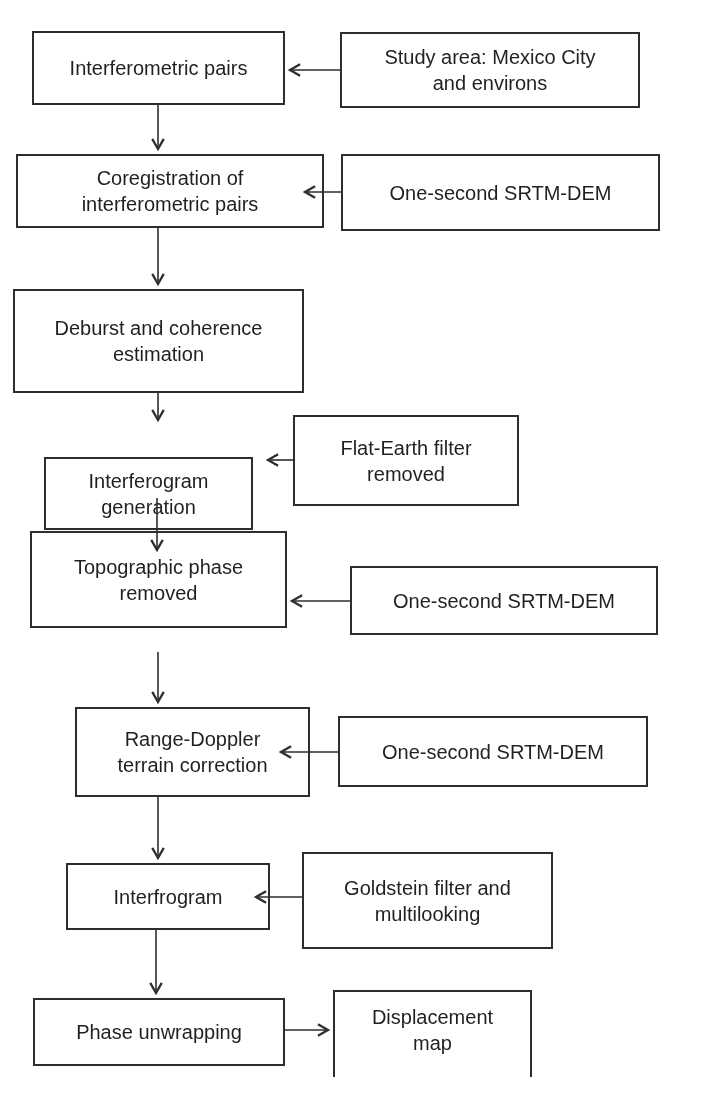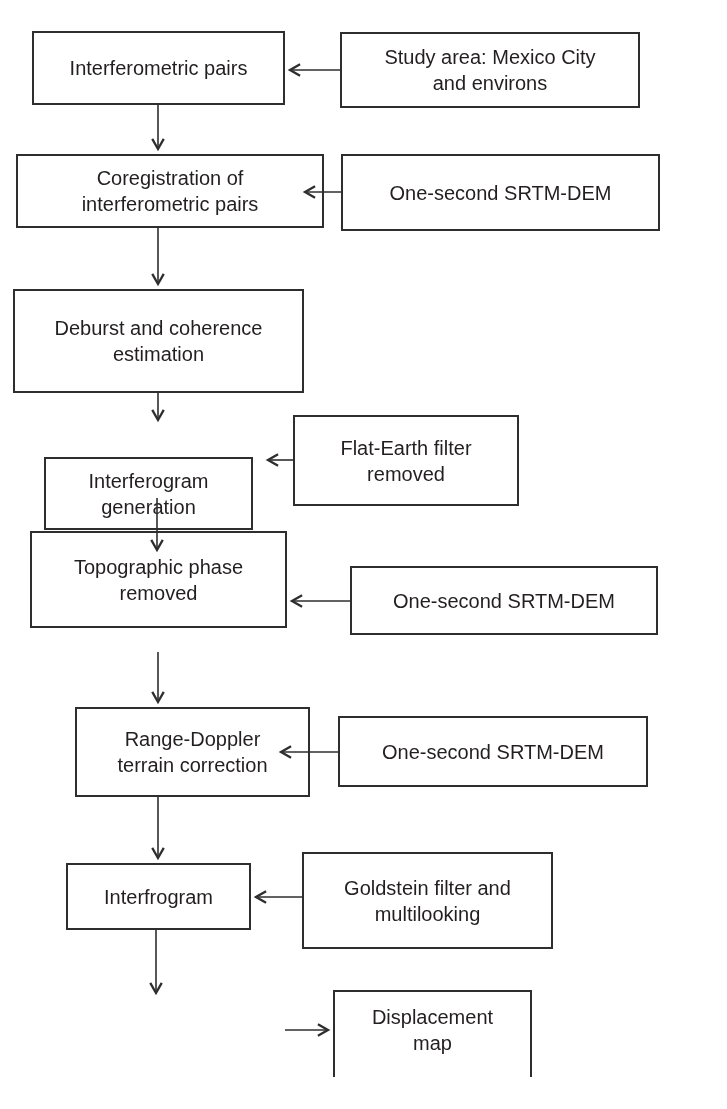--- a/index.html
+++ b/index.html
@@ -26,21 +26,21 @@
     white-space: pre-line;
     padding: 2px 6px;
   }
   
   .n1 { left: 32px;  top: 31px;  width: 253px; height: 74px;  }
   .n2 { left: 16px;  top: 154px; width: 308px; height: 74px;  }
   .n3 { left: 13px;  top: 289px; width: 291px; height: 104px; }
   .n4 { left: 44px;  top: 425px; width: 209px; height: 73px; margin-top: 32px;  }
   .n5 { left: 30px;  top: 531px; width: 257px; height: 97px;  }
   .n6 { left: 41px;  top: 707px; width: 235px; height: 90px; margin-left: 34px;  }
-  .n7 { left: 66px;  top: 863px; width: 185px; height: 67px;  }
+  .n7 { left: 66px;  top: 863px; width: 204px; height: 67px;  }
   .n8 { left: 33px;  top: 998px; width: 252px; height: 68px;  }
   
   .s1 { left: 340px; top: 32px;  width: 300px; height: 76px;  }
   .s2 { left: 341px; top: 154px; width: 319px; height: 77px;  }
   .s3 { left: 293px; top: 415px; width: 226px; height: 91px;  }
   .s4 { left: 350px; top: 566px; width: 308px; height: 69px;  }
   .s5 { left: 338px; top: 716px; width: 310px; height: 71px;  }
   .s6 { left: 302px; top: 852px; width: 251px; height: 97px;  }
   .s7 {
     left: 333px; top: 990px; width: 199px; height: 87px;
@@ -64,20 +64,21 @@
 interferometric pairs</div>
   <div class="node n3">Deburst and coherence
 estimation</div>
   <div class="node n4">Interferogram
 generation</div>
   <div class="node n5">Topographic phase
 removed</div>
   <div class="node n6">Range-Doppler
 terrain correction</div>
   <div class="node n7">Interfrogram</div>
+  <div class="node n8">Phase unwrapping</div>
 
   <div class="node s1">Study area: Mexico City
 and environs</div>
   <div class="node s2">One-second SRTM-DEM</div>
   <div class="node s3">Flat-Earth filter
 removed</div>
   <div class="node s4">One-second SRTM-DEM</div>
   <div class="node s5">One-second SRTM-DEM</div>
   <div class="node s7">Displacement
 map</div>

